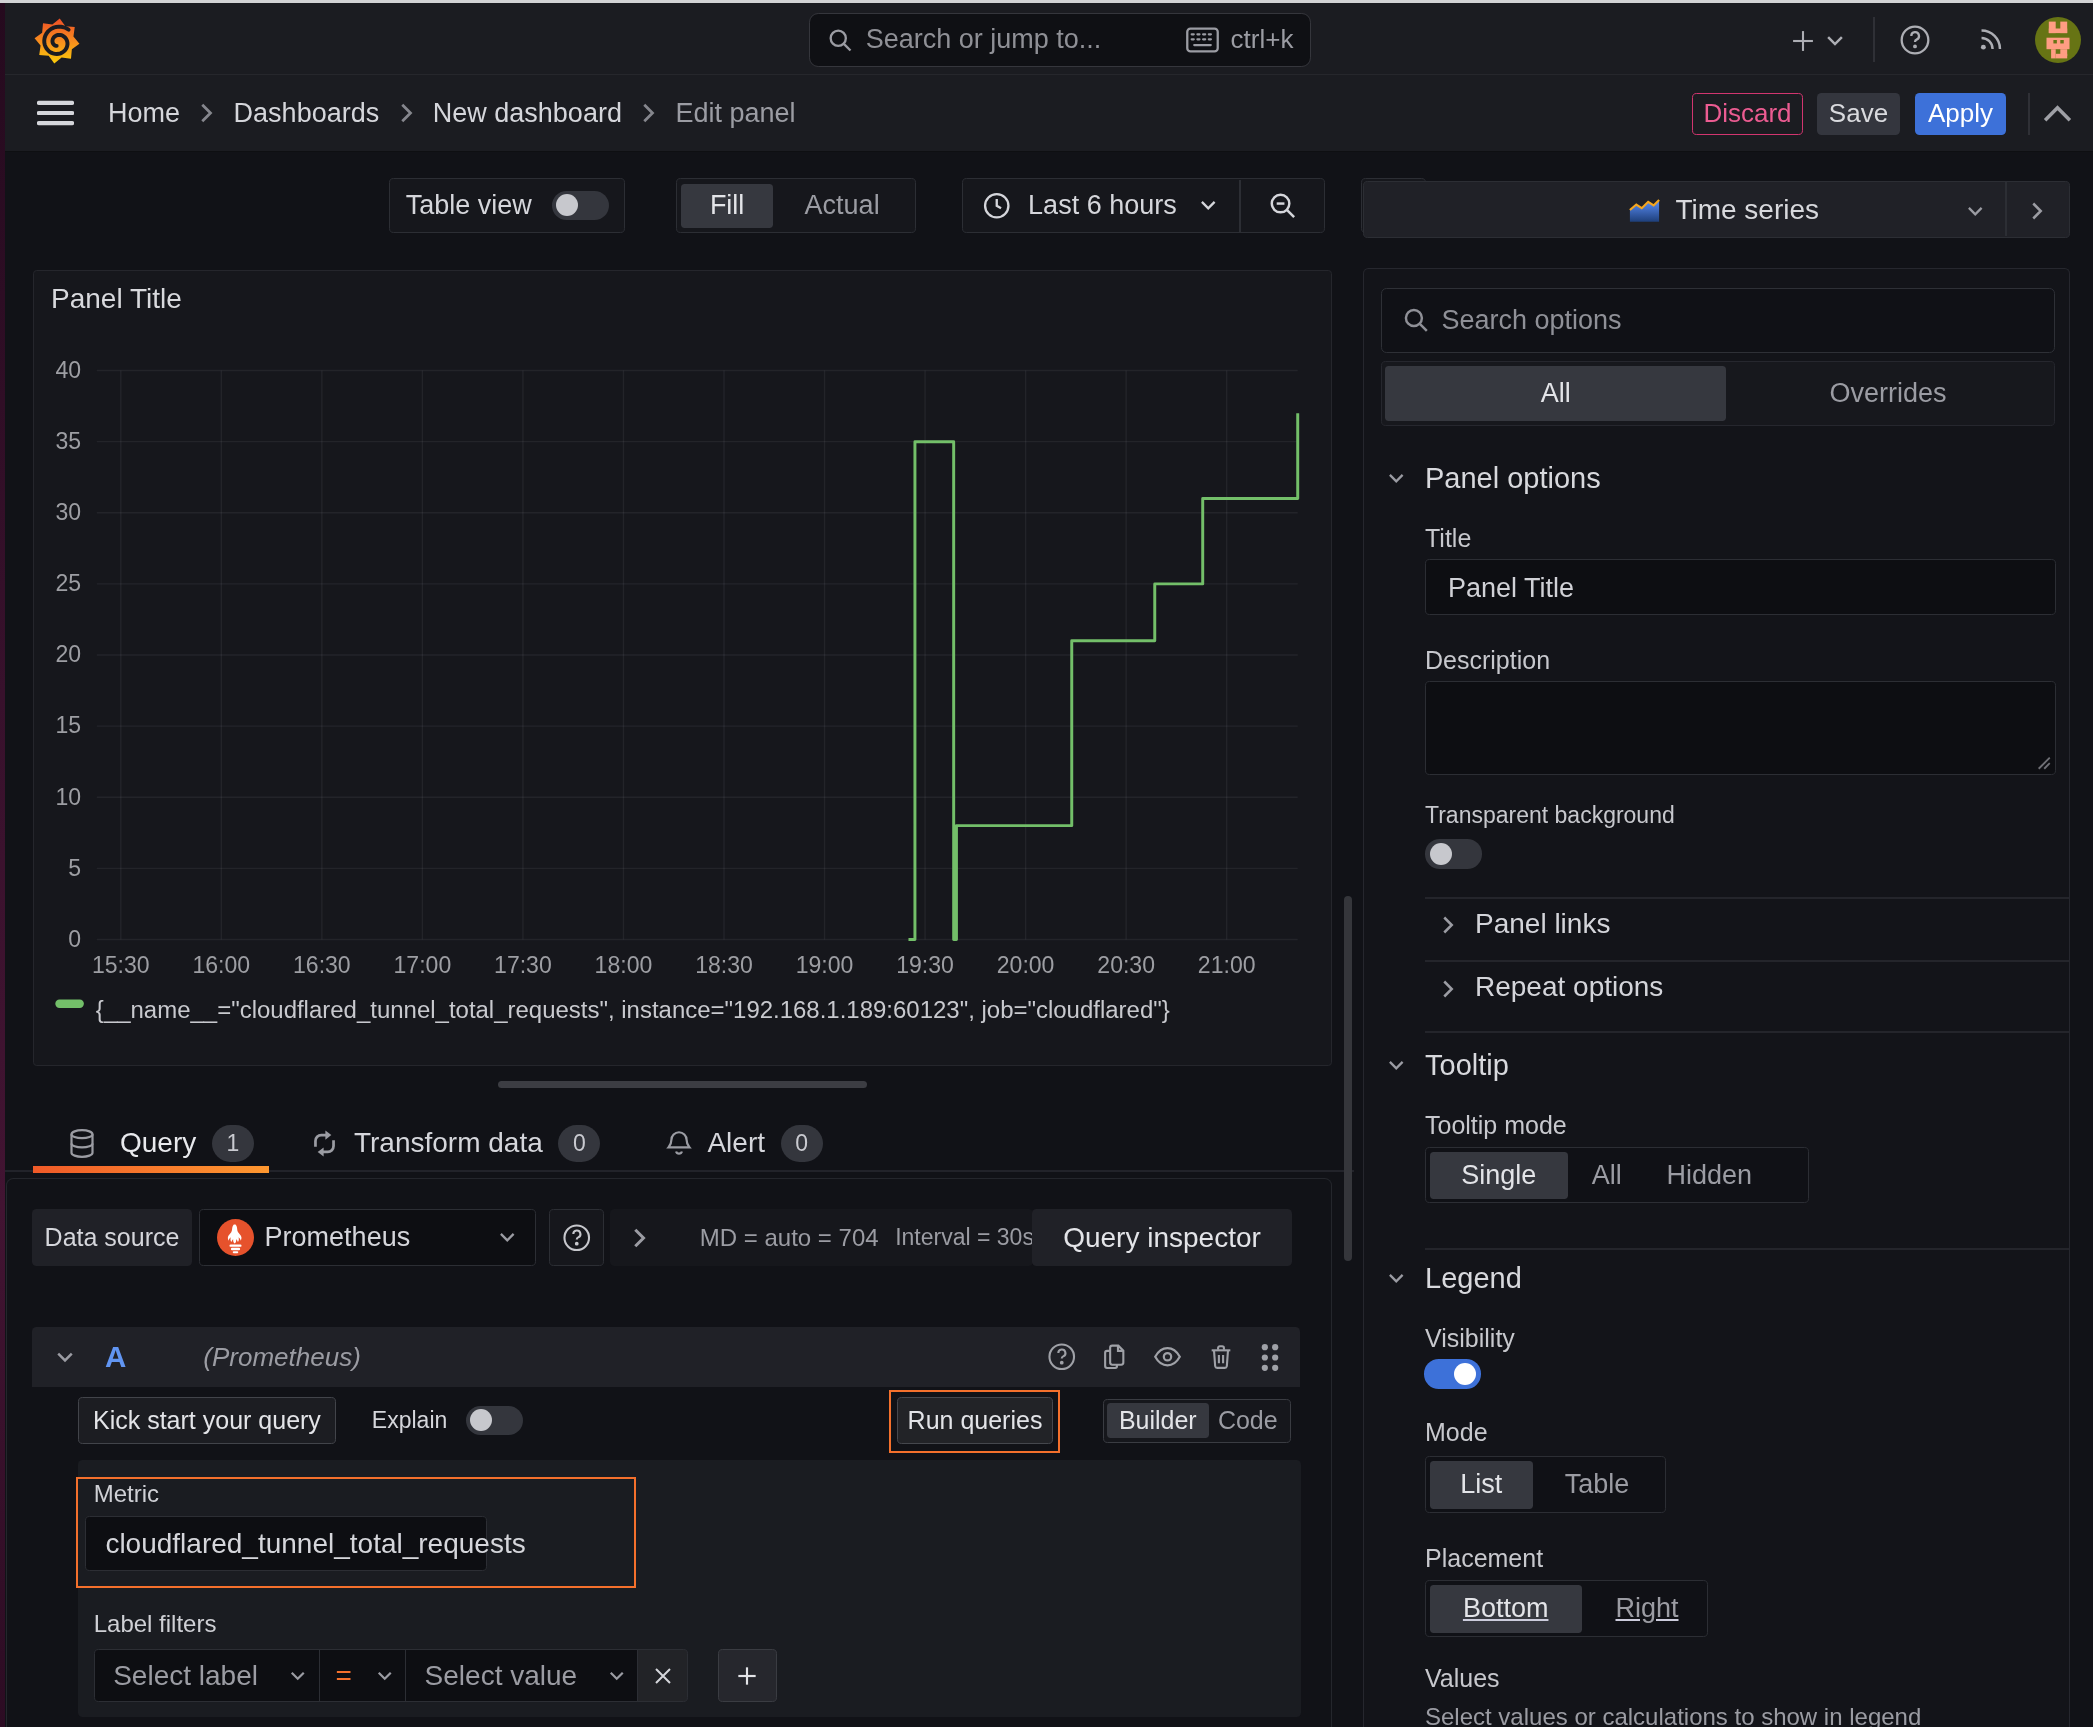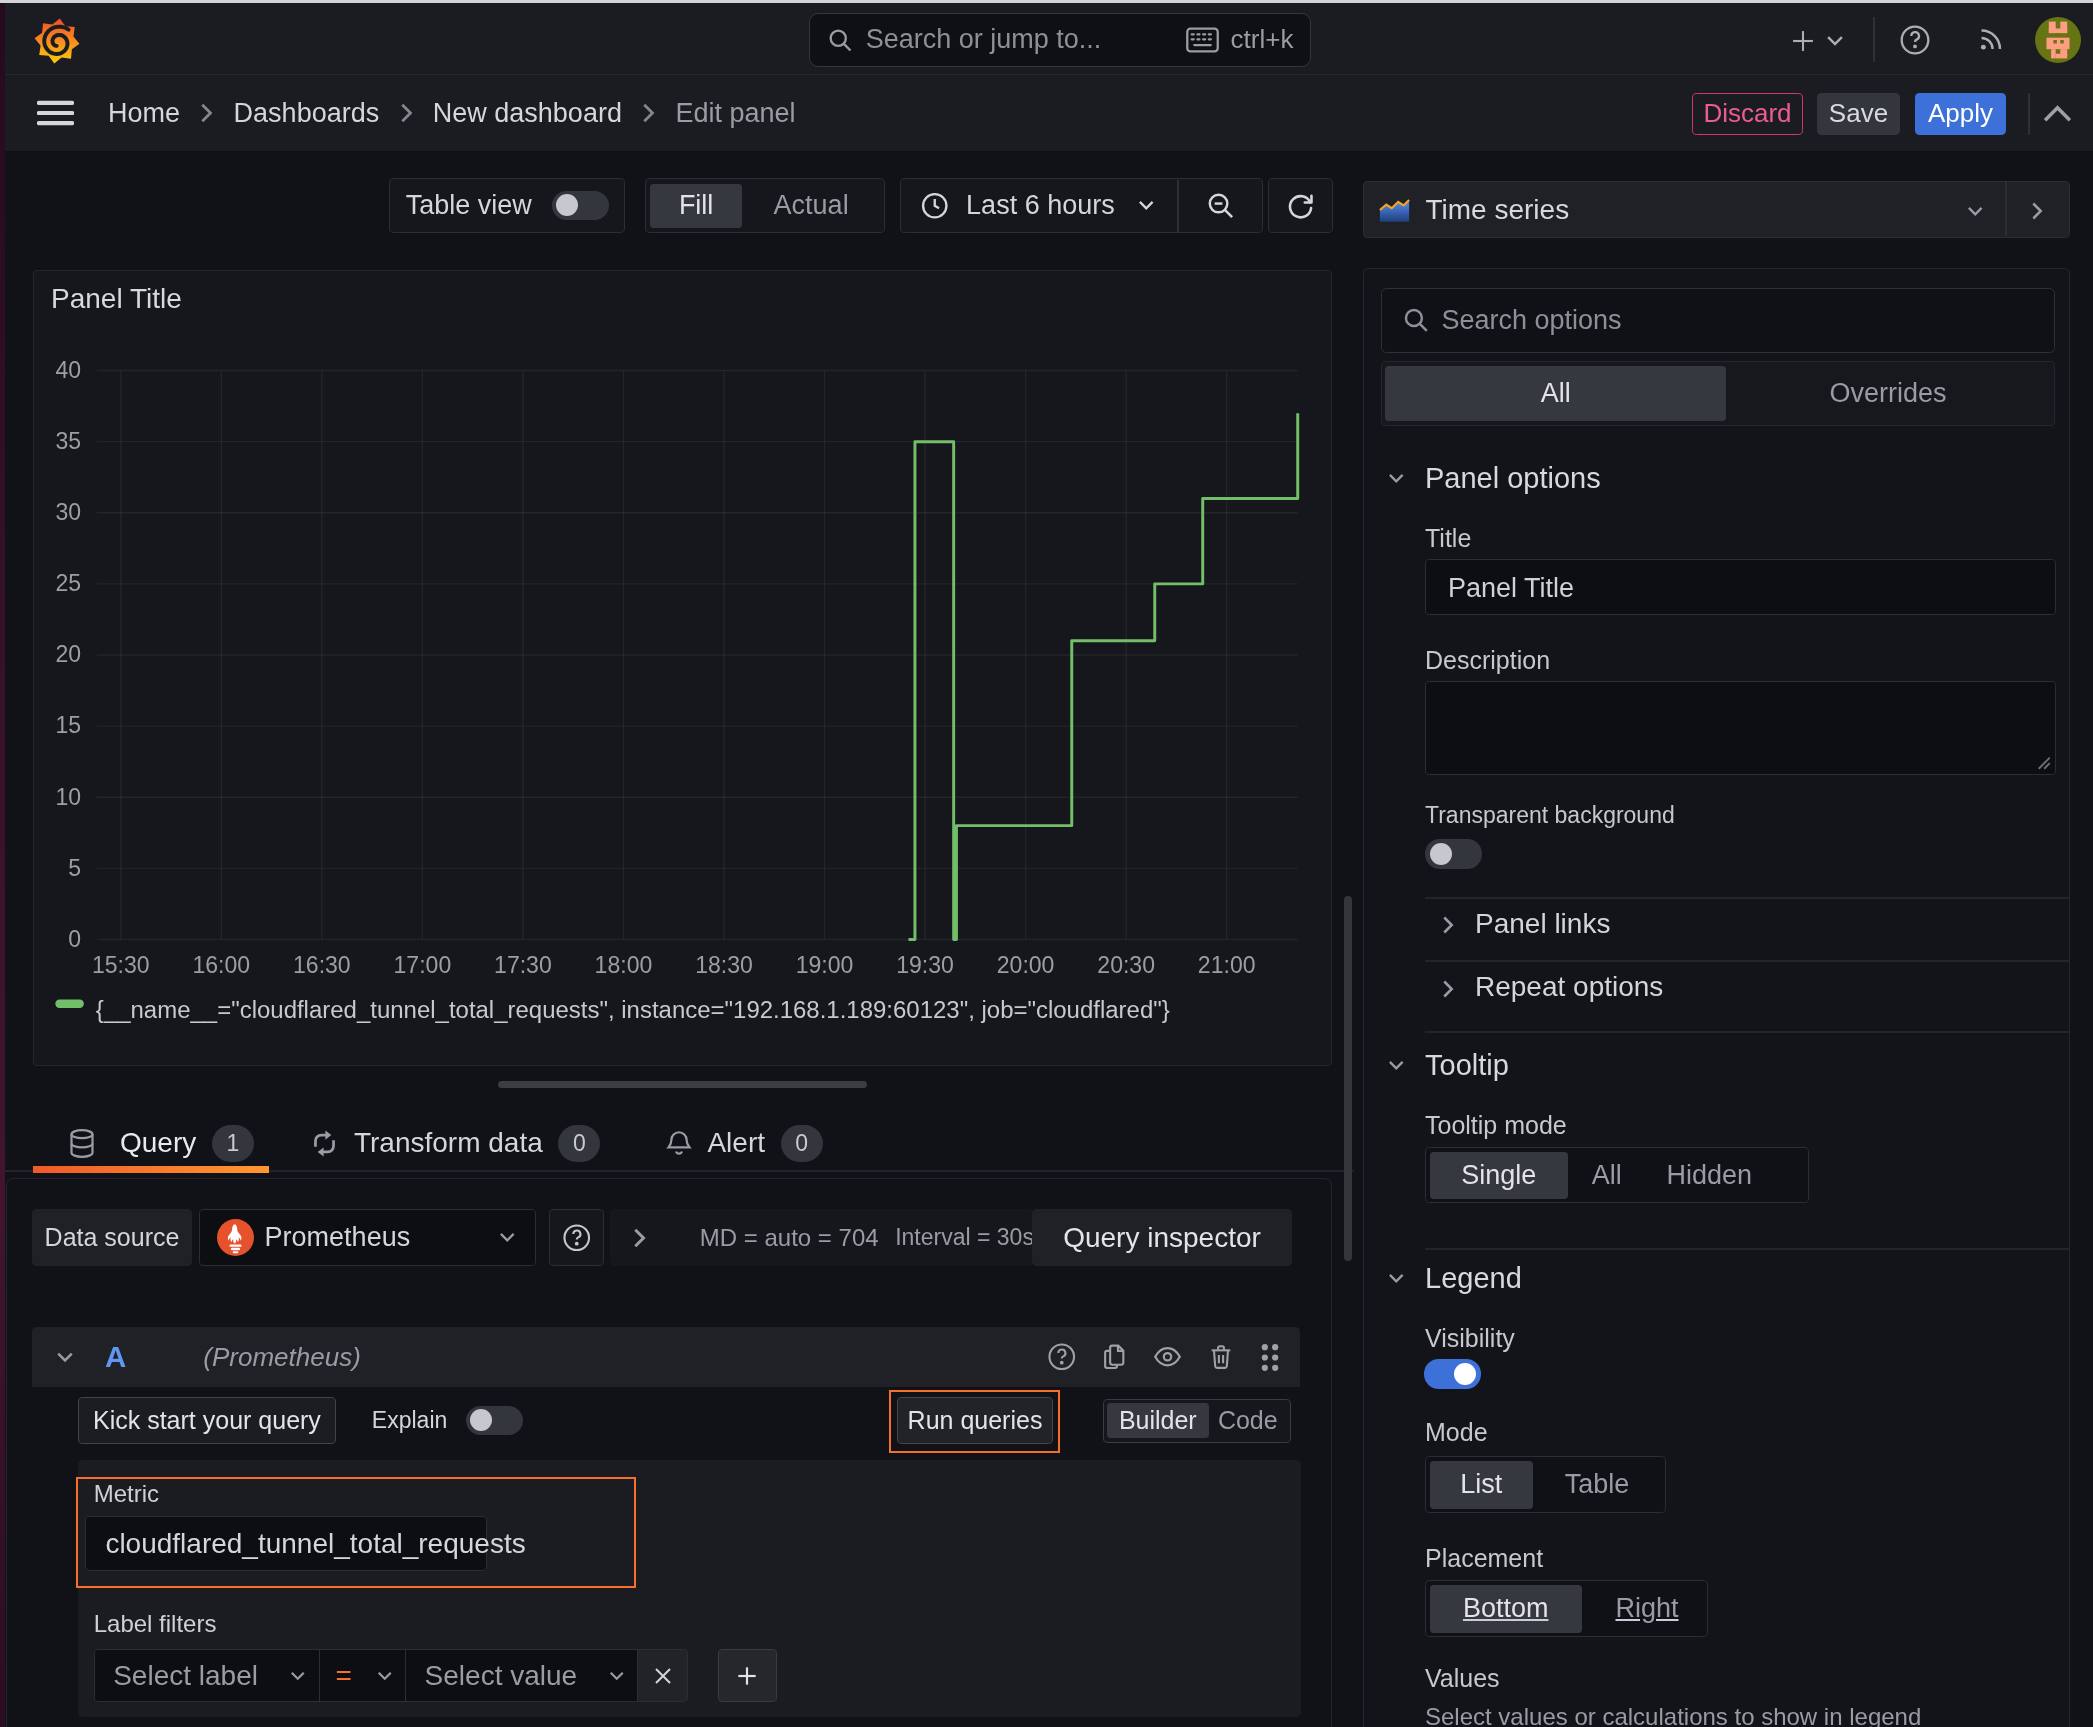--- a/index.html
+++ b/index.html
@@ -28,21 +28,21 @@
 
 .btn { display:inline-flex; align-items:center; justify-content:center; border-radius:4.6px;
   font-size:26px; height:42px; }
 
 
 #panel { position:absolute; left:33px; top:270px; width:1299px; height:796px;
   background:#16171c; border:1.8px solid #25262c; border-radius:3.7px; }
 
 
 .input { background:#0d0e12; border:1.8px solid #2c2e34; border-radius:4.6px; }
-.cardbg { background:#202127; }
+.cardbg { background:#202127;justify-content:center; }
 .rseg { display:flex; align-items:center; justify-content:center; font-size:27px; color:#9b9ca3; border-radius:3.7px; }
 .rseg.on { background:#36383f; color:#e3e4e8; font-weight:500; }
 
 
 .toggle { position:relative; width:57px; height:29.5px; border-radius:14.8px; background:#34363d; }
 .toggle .knob { position:absolute; top:3.7px; left:4.6px; width:22px; height:22px; border-radius:50%; background:#c7c8cd; }
 .toggle.on { background:#3d71d9; }
 .toggle.on .knob { left:auto; right:4.6px; background:#ffffff; }
 
 .badge { display:inline-flex; align-items:center; justify-content:center; min-width:42px; height:37px;
@@ -153,21 +153,21 @@
   <div class="btn" style="position:absolute;left:1692px;top:17.5px;width:111px;border:1.8px solid #d2356f;color:#ec5c92;">Discard</div>
   <div class="btn" style="position:absolute;left:1817px;top:17.5px;width:83px;background:#34363e;color:#d9dade;">Save</div>
   <div class="btn" style="position:absolute;left:1915px;top:17.5px;width:91px;background:#3d71d9;color:#ffffff;">Apply</div>
   <div class="abs" style="left:2028px;top:17.5px;width:1.8px;height:42px;background:#2f3036;"></div>
   <svg class="abs" style="left:2041px;top:28px;" width="33" height="22" viewBox="0 0 24 16" fill="none" stroke="#9fa0a6" stroke-width="2.6">
         <path d="M3 12.5 L12 3.5 L21 12.5"></path>
       </svg>
 </div>
 <div id="mainbg"></div>
 
-<div class="abs row" style="left:389px;top:178px;height:55px;">
+<div class="abs row" style="left:389px;top:178px;height:55px;gap:31px;">
 
   <div class="row" style="height:55px;border:1.8px solid #2c2e34;border-radius:4.6px;padding:0 15.7px;background:#16171c;">
     <span style="font-size:27px;color:#d5d6db;">Table view</span>
     <div class="toggle" style="margin-left:20px;">
           <div class="knob"></div>
         </div>
   </div>
 
   <div class="row" style="margin-left:20px;height:55px;border:1.8px solid #2c2e34;border-radius:4.6px;background:#16171c;padding:3.7px;">
     <div class="rseg on" style="width:92px;height:44px;">Fill</div>

